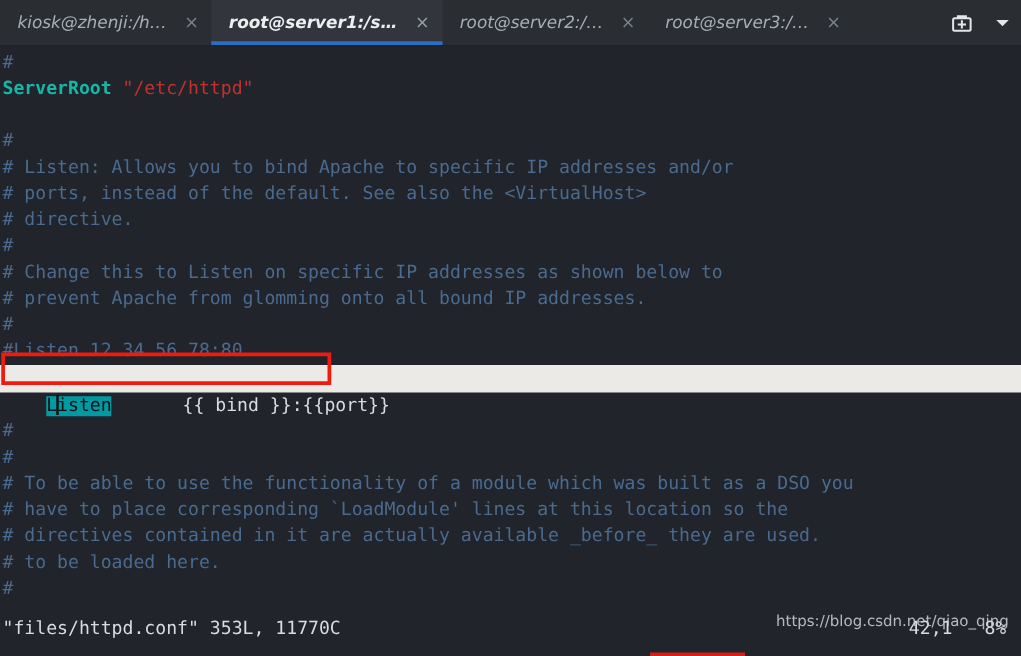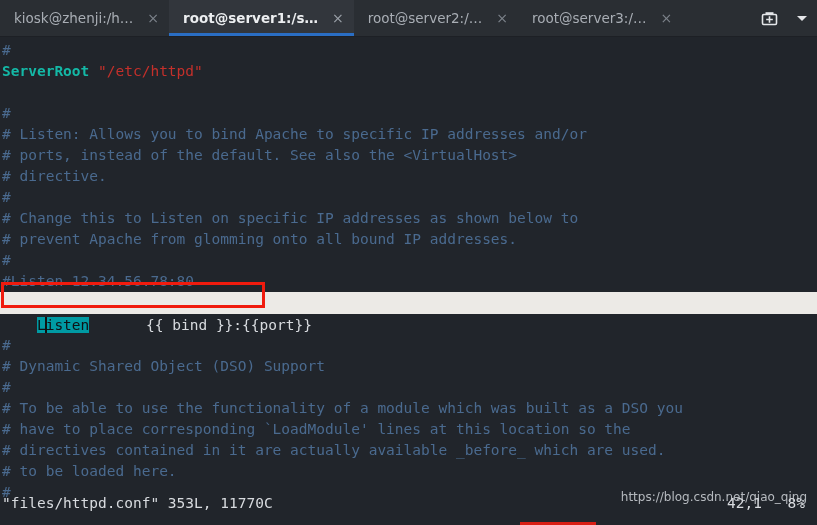--- a/index.html
+++ b/index.html
@@ -38,21 +38,21 @@
     background: #32363c;
     color: #eceef0;
     font-weight: bold;
   }
   .tab.active .tab-underline {
     position: absolute;
     left: 0; right: 0; bottom: 0;
     height: 3px;
     background: #2a6ec4;
   }
-  .tab-title { margin-right: 14px; }
+  .tab-title { margin-right: 14px; font-style: italic; }
   .tab-close {
     font-family: "DejaVu Sans", sans-serif;
     font-size: 14px;
     color: #7c828a;
     line-height: 1;
     font-weight: normal;
   }
   .tab.active .tab-close { color: #9aa0a8; }
   #tabbar-spacer { flex: 1 1 auto; }
   #tabbar-actions {
@@ -231,25 +231,24 @@
       <div class="row"><span class="cmt">#Listen 12.34.56.78:80</span></div>
     </div>
 
   <div class="row edited">
     <span class="sel">L<span class="cursor-bar"></span>isten</span><span class="plain"> {{ bind }}:{{port}}</span>
   </div>
 
   <div id="lines-after">
       <div class="row"><span class="cmt"></span></div>
       <div class="row"><span class="cmt">#</span></div>
-      <div class="row"><span class="cmt"># Dynamic Shared Object (DSO) Support</span></div>
       <div class="row"><span class="cmt">#</span></div>
       <div class="row"><span class="cmt"># To be able to use the functionality of a module which was built as a DSO you</span></div>
       <div class="row"><span class="cmt"># have to place corresponding `LoadModule' lines at this location so the</span></div>
-      <div class="row"><span class="cmt"># directives contained in it are actually available _before_ which are used.</span></div>
+      <div class="row"><span class="cmt"># directives contained in it are actually available _before_ they are used.</span></div>
       <div class="row"><span class="cmt"># to be loaded here.</span></div>
       <div class="row"><span class="cmt">#</span></div>
       <div class="row"></div>
     </div>
 
   <div id="annot-box"></div>
 
   <div id="statusline">"files/httpd.conf" 353L, 11770C</div>
   <div id="ruler">42,1</div>
   <div id="pct">8%</div>

